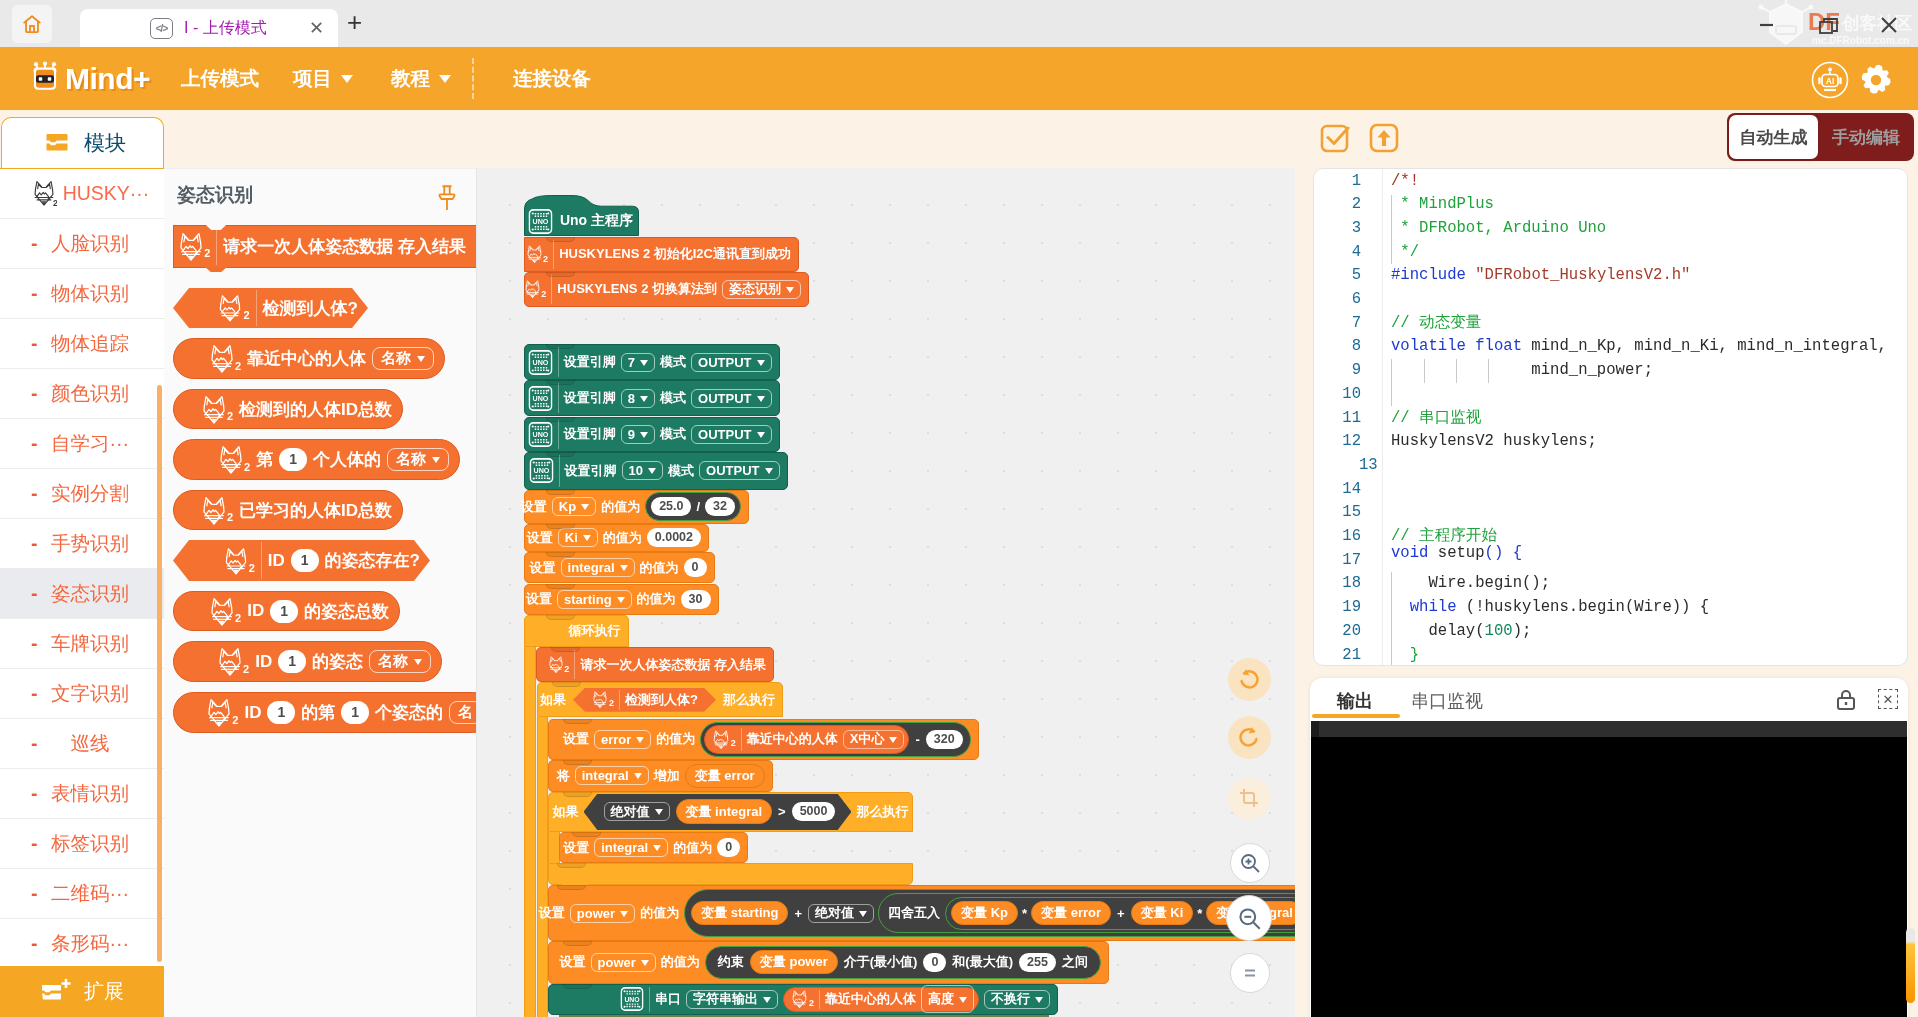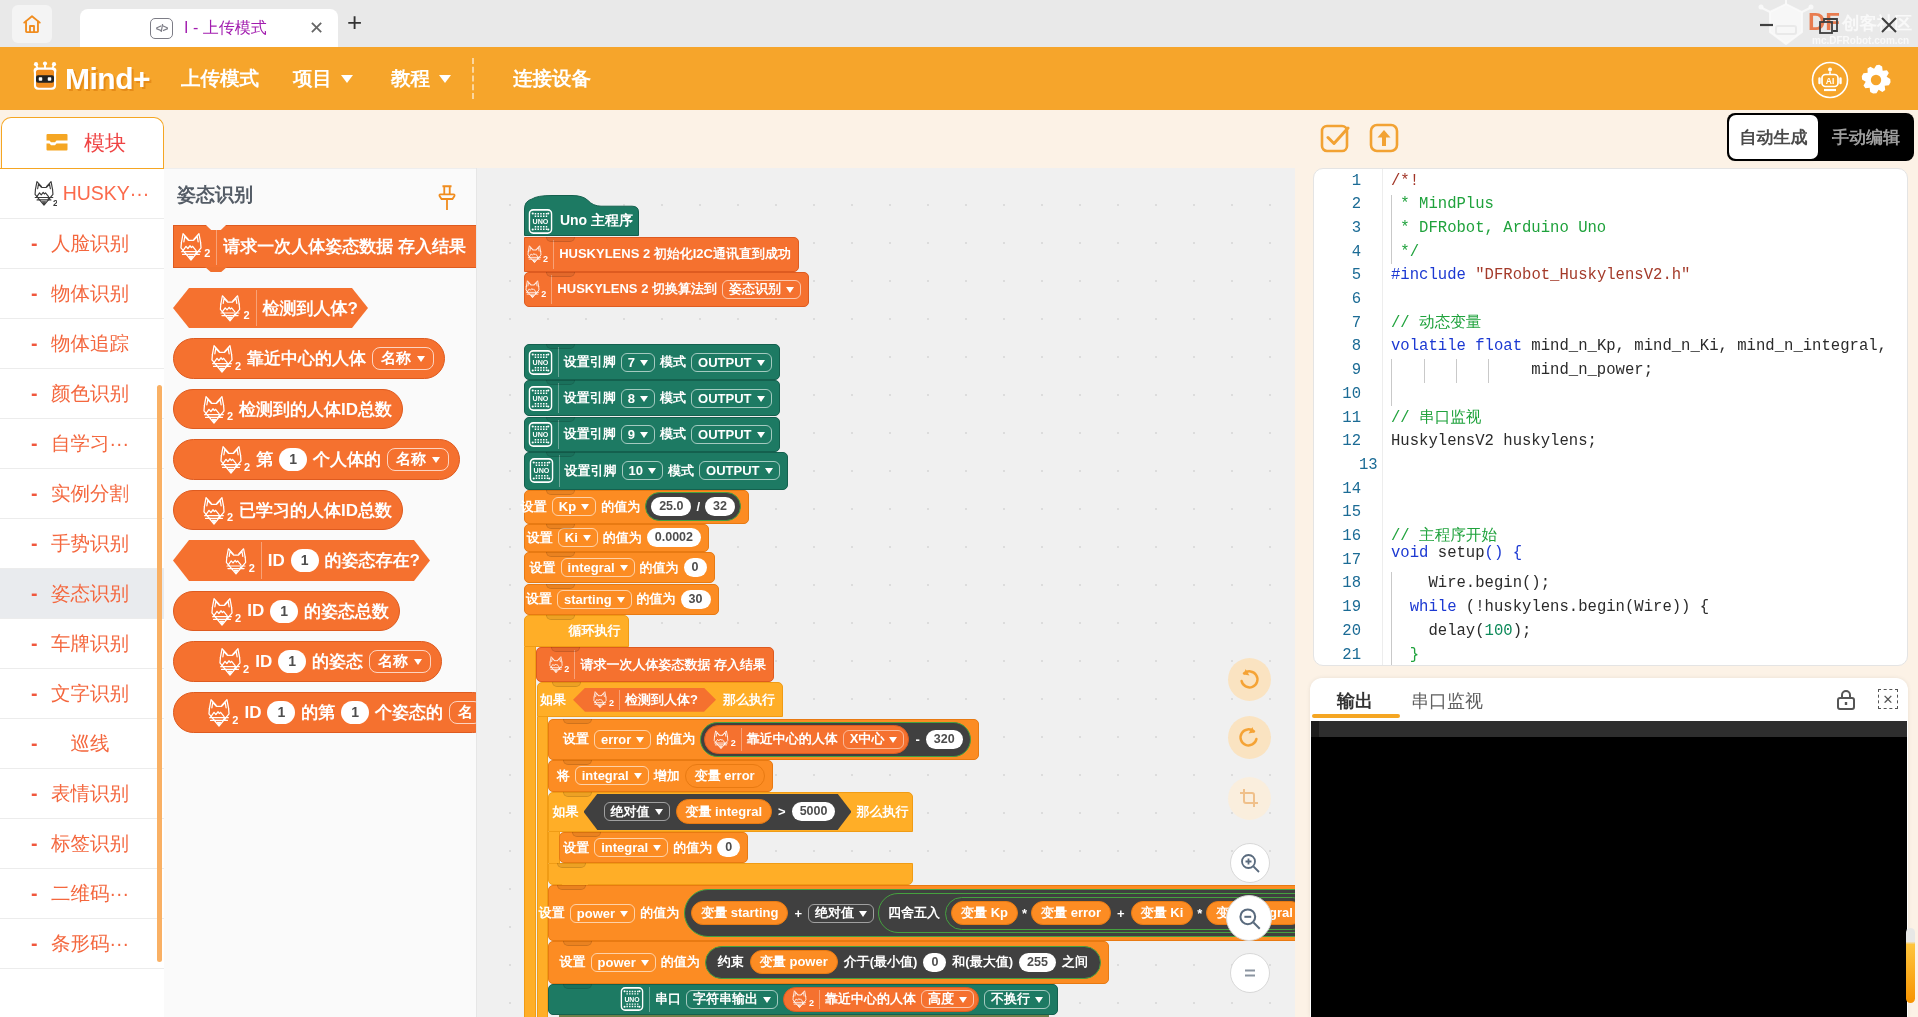--- a/index.html
+++ b/index.html
@@ -33,21 +33,21 @@
 #ext{position:absolute;left:0;top:856px;width:164px;height:51px;background:#f5a623;display:flex;align-items:center;justify-content:center;gap:12px;color:#fff;font-size:20px;}
 
 #palette{position:absolute;left:164px;top:57.5px;width:312px;height:849.5px;background:#fafafa;border-top:1px solid #eee;overflow:hidden;}
 #ptitle{position:absolute;left:13px;top:13px;font-size:19px;font-weight:bold;color:#545c66;}
 
 #ws{position:absolute;left:476px;top:57.5px;width:819px;height:849.5px;background:#f0f0f0;overflow:hidden;border-left:1px solid #e6e6e6;
  background-image:radial-gradient(#dcdcdc 1.4px,transparent 1.5px);background-size:38px 38px;background-position:14px 18px;}
 
 #rp{position:absolute;left:1295px;top:0;width:623px;height:907px;}
 .icobtn{position:absolute;top:13px;width:30px;height:30px;}
-#toggle{position:absolute;left:432px;top:3px;width:187px;height:48px;background:#000000;border-radius:8px;display:flex;align-items:center;}
+#toggle{position:absolute;left:432px;top:3px;width:187px;height:48px;background:#7f1d1d;border-radius:8px;display:flex;align-items:center;}
 #tog1{width:89px;height:44px;margin-left:2px;background:#fff;border-radius:7px;box-shadow:0 1px 3px rgba(0,0,0,.15);display:flex;align-items:center;justify-content:center;font-size:17px;font-weight:bold;color:#4a4a4a;}
 #tog2{flex:1;text-align:center;font-size:17px;font-weight:bold;color:#9e9e9e;}
 #codepanel{position:absolute;left:18px;top:58px;width:595px;height:498px;background:#fff;border:1px solid #e4e4e4;border-radius:10px;overflow:hidden;}
 .cl{position:absolute;left:77px;height:23.7px;font-family:"Liberation Mono",monospace;font-size:15.6px;line-height:23.7px;white-space:pre;color:#2b2b2b;}
 .ln{position:absolute;width:47px;text-align:right;color:#1b6b95;font-family:"Liberation Mono",monospace;font-size:15.6px;line-height:23.7px;}
 .kw{color:#1c39d2;}.cm{color:#1fa23c;}.rd{color:#a13426;}.st{color:#a43b2a;}.nm{color:#0e8a5a;}
 #gutline{position:absolute;left:68px;top:0;bottom:0;width:1px;background:#ededed;}
 .ig{position:absolute;width:1px;background:#c9c9c9;}
 #console{position:absolute;left:15px;top:568px;width:598px;height:339px;background:#fff;border-radius:12px 12px 0 0;box-shadow:0 0 4px rgba(0,0,0,.08);}
 #ctabs{position:absolute;left:0;top:0;width:100%;height:43px;}
@@ -193,21 +193,21 @@
   </svg>
 </div>
 
 <div id="content">
 
   <div id="modtab">
     <svg class="abs" style="left:43px;top:15px;" width="23" height="19" viewBox="0 0 23 19">
       <path d="M1.5 1 h20 q1 0 1 1 v5.5 h-11 l-1.5 1.8 h-4 L4.5 7.5 h-3 v-5.5 q0-1 1-1z" fill="#f5a623"></path>
       <path d="M1.5 10.5 h3 l1.5 1.8 h4 l1.5-1.8 h11 v6 q0 1-1 1 h-19 q-1 0-1-1z" fill="#f5a623"></path>
     </svg>
-    <span class="abs" style="left:82px;top:11px;font-size:21px;color:#ef4444;">模块</span>
+    <span class="abs" style="left:82px;top:11px;font-size:21px;color:#0c4a6e;">模块</span>
   </div>
   <div id="sidebar">
     <div class="srow" style="top:0px;">
       <span style="display:flex;align-items:center;gap:6px;">
       <svg width="26" height="28" viewBox="0 0 32 34">
             <g fill="none" stroke="#3a3a3a" stroke-width="1.4" stroke-linejoin="round" stroke-linecap="round">
         <path d="M5.5,12.5 L7.3,3 L13,9.2"></path>
               <path d="M8.2,11.8 L9.2,6 L12.6,9.8"></path>
         <path d="M26.5,12.5 L24.7,3 L19,9.2"></path>
               <path d="M23.8,11.8 L22.8,6 L19.4,9.8"></path>
@@ -233,20 +233,28 @@
     <div class="srow" style="top:350px;"><span class="dash">-</span>手势识别</div>
     <div class="srow" id="sel" style="top:400px;"><span class="dash">-</span>姿态识别</div>
     <div class="srow" style="top:450px;"><span class="dash">-</span>车牌识别</div>
     <div class="srow" style="top:500px;"><span class="dash">-</span>文字识别</div>
     <div class="srow" style="top:550px;"><span class="dash">-</span>巡线</div>
     <div class="srow" style="top:600px;"><span class="dash">-</span>表情识别</div>
     <div class="srow" style="top:650px;"><span class="dash">-</span>标签识别</div>
     <div class="srow" style="top:700px;"><span class="dash">-</span>二维码···</div>
     <div class="srow" style="top:750px;"><span class="dash">-</span>条形码···</div>
     <div id="sscroll"></div>
+  </div>
+  <div id="ext">
+    <svg width="32" height="28" viewBox="0 0 32 28">
+      <path d="M2 7 h18 q1 0 1 1 v4.5 h-10 l-1.5 1.8 h-4 L4 12.5 h-2z" fill="#fff"></path>
+      <path d="M2 15.5 h2 l1.5 1.8 h4 l1.5-1.8 h10 v5 q0 1-1 1 h-17z" fill="#fff"></path>
+      <path d="M26 1v9 M21.5 5.5h9" stroke="#fff" stroke-width="2.6"></path>
+    </svg>
+    <span>扩展</span>
   </div>
 
   <div id="palette">
     <div id="ptitle">姿态识别</div>
     <svg class="abs" style="left:273px;top:14px;" width="20" height="32" viewBox="0 0 22 32" fill="none" stroke="#f08c1e" stroke-width="2">
       <path d="M6 2h10 M8 2v9 M14 2v9 M4 11h14 q2 0 1 2 l-2 3h-12 l-2-3 q-1-2 1-2z M11 16v12"></path>
     </svg>
     <div class="b husk stk" style="left:9px;top:56.5px;width:304px;height:42.5px;">
       <svg width="30" height="31" viewBox="0 0 32 34">
           <use href="#hw"></use>
@@ -575,21 +583,21 @@
         <i class="sep"></i>
       <span>串口</span>
         <span class="dd">字符串输出<i class="cv"></i></span>
       <span class="husk rep" style="display:inline-flex;align-items:center;gap:5px;padding:0 4px 0 6px;height:25.5px;">
         <svg width="19" height="20" viewBox="0 0 32 34">
             <use href="#hw"></use>
           </svg>
           <span class="sub2" style="margin-left:-5px;margin-top:8px;">2</span>
         <i class="sep"></i>
           <span>靠近中心的人体</span>
-          <span class="dd" style="height:18px;">高度<i class="cv"></i></span>
+          <span class="dd" style="height:28px;">高度<i class="cv"></i></span>
       </span>
       <span class="dd">不换行<i class="cv"></i></span>
         <i class="notch" style="left:14px;"></i>
     </div>
     <div class="abs" style="left:82px;top:847px;width:490px;height:2.5px;background:#6e8049;"></div>
 
     <div class="abs" style="left:750.5px;top:490px;width:43px;height:43px;border-radius:50%;background:#fae3c1;display:flex;align-items:center;justify-content:center;">
       <svg width="24" height="24" viewBox="0 0 24 24" fill="none" stroke="#f5a335" stroke-width="2.5" stroke-linecap="round">
           <path d="M7 6.5 A 8 8 0 1 1 4.6 14"></path>
           <path d="M8.5 2 L7 7.5 L12.5 8.5" fill="#f5a335" stroke="none"></path>

